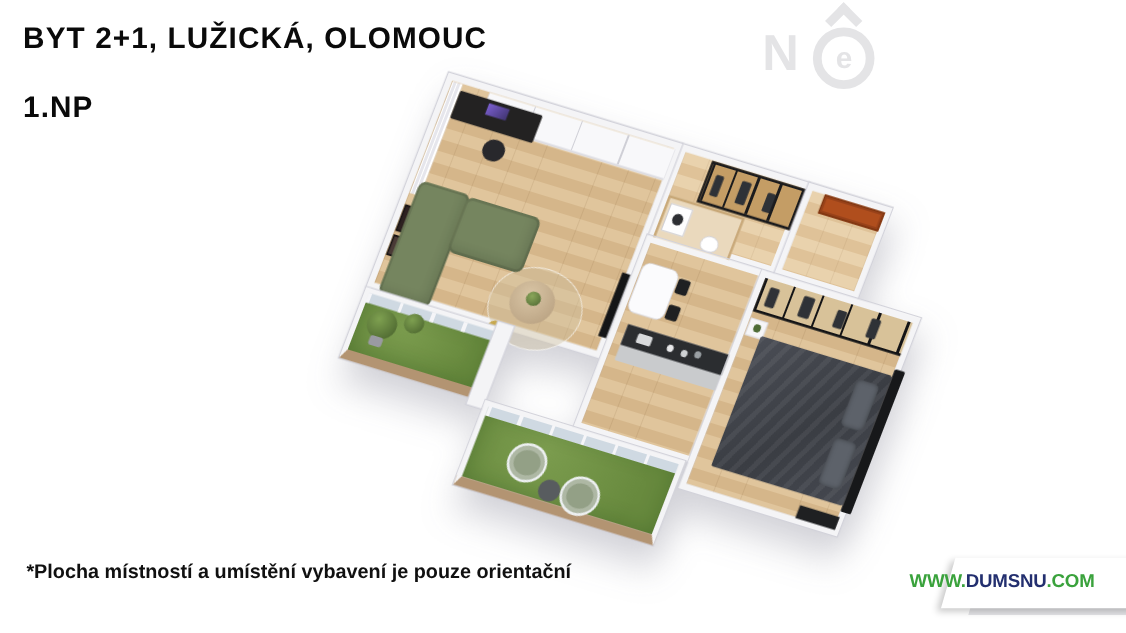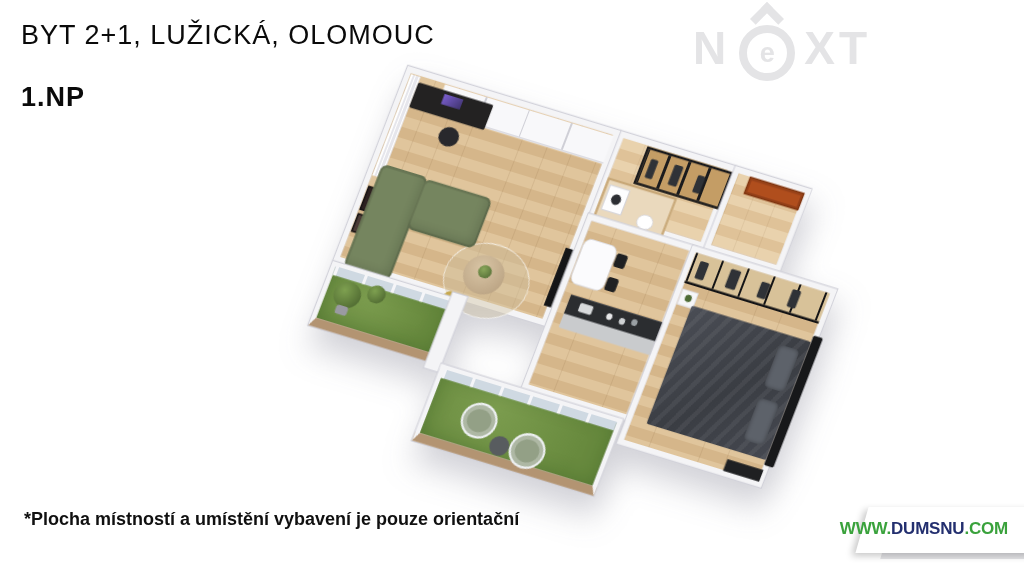--- a/index.html
+++ b/index.html
@@ -4,21 +4,21 @@
 <style>
   html,body{margin:0;padding:0;}
   body{
     width:1024px;height:575px;position:relative;overflow:hidden;
     background:#ffffff;
     font-family:"Liberation Sans","DejaVu Sans",sans-serif;
   }
   
   .page-title{
     position:absolute;left:21px;top:20px;
-    font-size:27px;font-weight:400;letter-spacing:1px;color:#0a0a0a;
+    font-size:27px;font-weight:700;letter-spacing:1px;color:#0a0a0a;
   }
   .floor-label{
     position:absolute;left:21px;top:82px;
     font-size:27px;font-weight:800;letter-spacing:1px;color:#0a0a0a;
   }
   
   .next-logo{
     position:absolute;left:693px;top:22px;height:52px;
     display:flex;align-items:center;gap:9px;
     color:#e4e4e6;font-weight:800;font-size:46px;letter-spacing:4px;
@@ -43,21 +43,21 @@
   .badge-under{
     position:absolute;right:-8px;bottom:4px;width:150px;height:12px;
     background:#e4e4e7;transform:skewX(-16deg);
   }
   .badge-ribbon{
     position:absolute;right:-16px;bottom:10px;width:178px;height:46px;
     background:#ffffff;transform:skewX(-16deg);
     box-shadow:-3px 3px 7px rgba(0,0,0,0.22);
   }
   .badge-text{
-    position:absolute;right:16px;bottom:24px;
+    position:absolute;right:29px;bottom:24px;
     font-size:17px;font-weight:700;letter-spacing:-0.2px;white-space:nowrap;
   }
   .badge-text .green{color:#3aa23c;}
   .badge-text .navy{color:#232f6f;}
   
   .plan{
     position:absolute;left:0;top:0;width:640px;height:470px;
     transform:matrix(0.72,0.22,-0.30,0.78,408,66);transform-origin:0 0;
     filter:drop-shadow(12px 22px 20px rgba(70,70,95,0.25));
   }
@@ -243,21 +243,20 @@
 
 <h1 class="page-title" style="margin:0;">BYT 2+1, LUŽICKÁ, OLOMOUC</h1>
 <div class="floor-label">1.NP</div>
 
 <div class="next-logo">
   <span>N</span>
   <span class="next-circle">
     <i class="next-caret"></i>
     <span class="e">e</span>
   </span>
-  <span>XT</span>
 </div>
 
 <div class="disclaimer">*Plocha místností a umístění vybavení je pouze orientační</div>
 
 <div class="site-badge">
   <div class="badge-under"></div>
   <div class="badge-ribbon"></div>
   <div class="badge-text">
     <span class="green">WWW.</span><span class="navy">DUMSNU</span><span class="green">.COM</span>
   </div>

